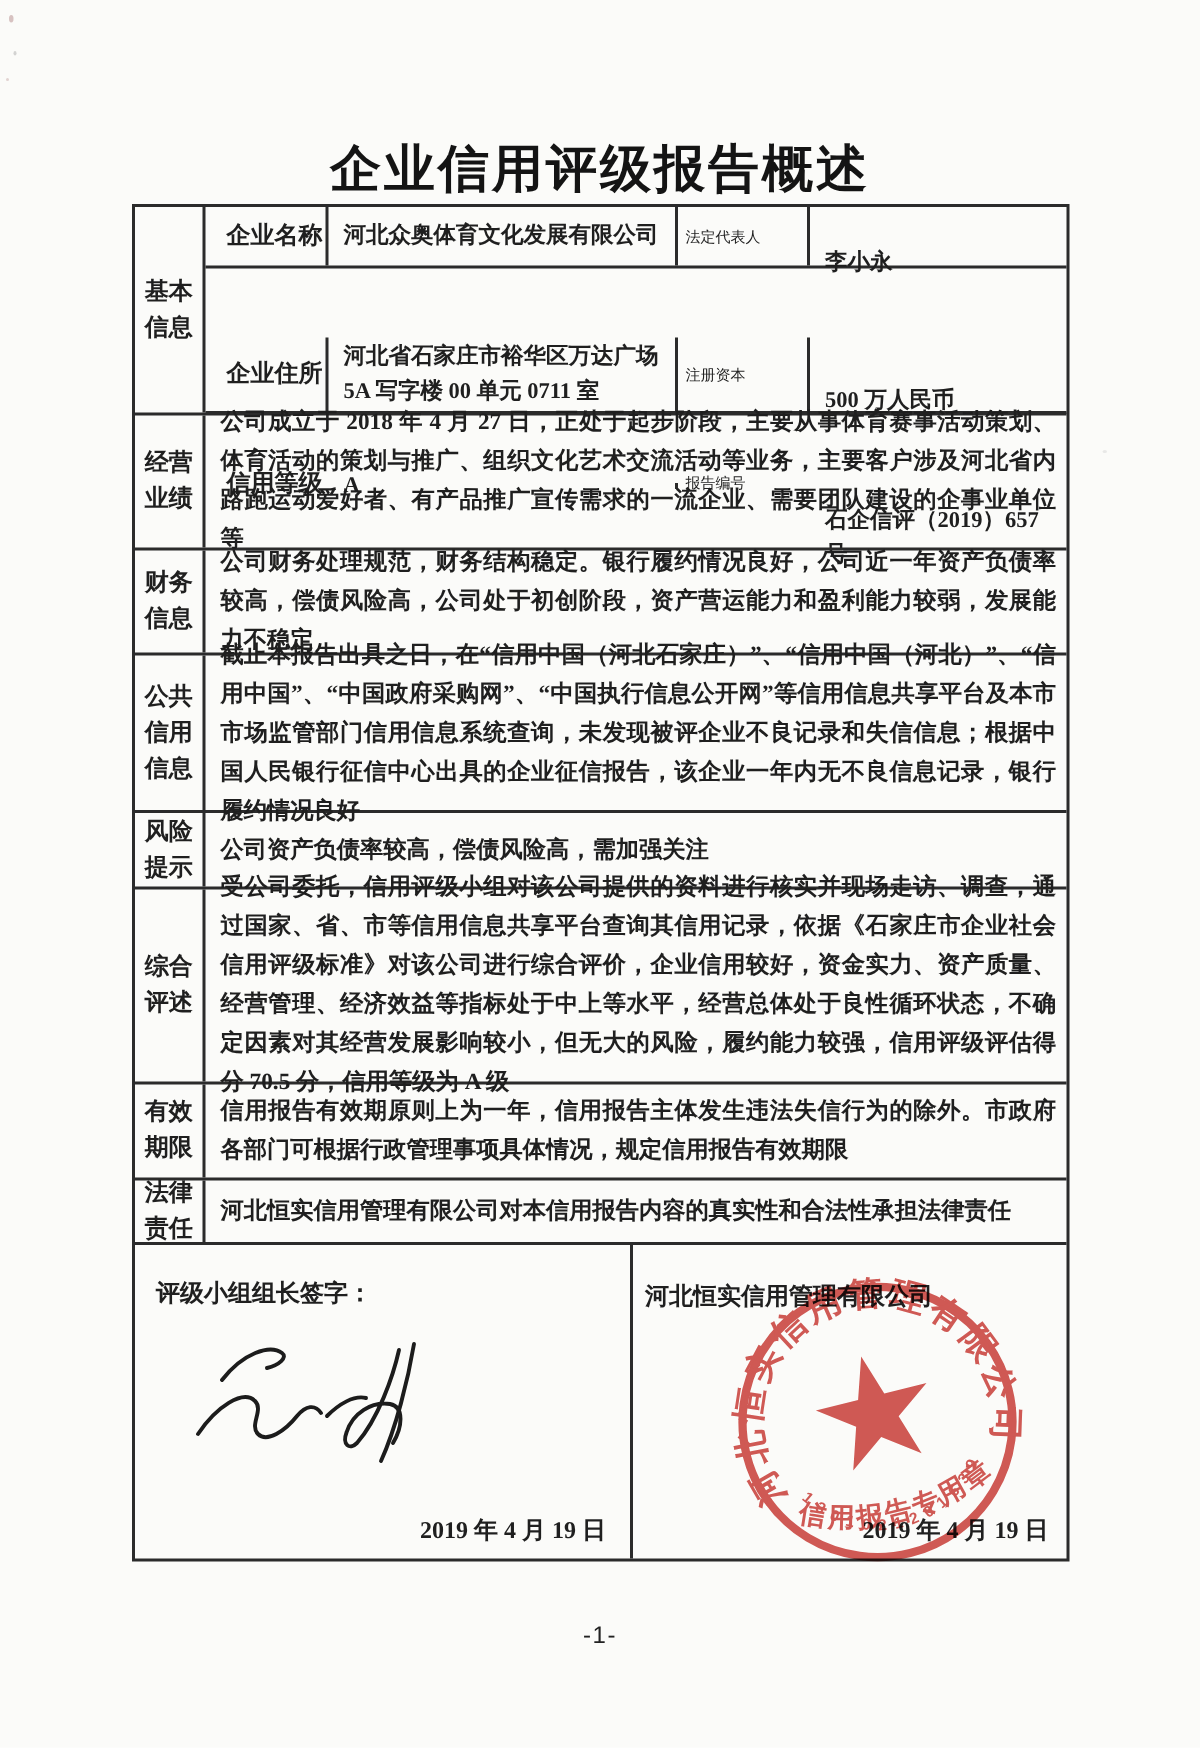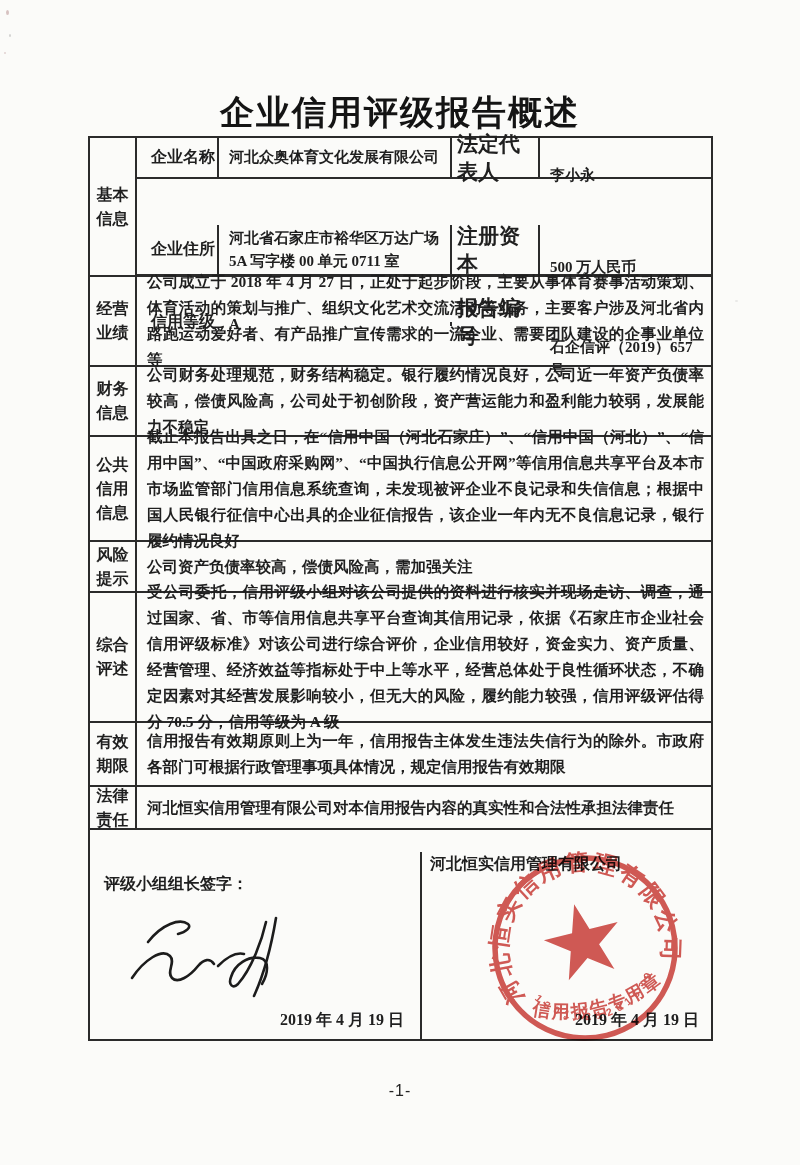--- a/index.html
+++ b/index.html
@@ -40,21 +40,21 @@
     width:82px;flex:0 0 82px;border-right:2px solid #2b2b2b;box-sizing:border-box;
     display:flex;align-items:center;font-size:16px;font-weight:600;padding-left:14px;
   }
   .b-value{
     width:233px;flex:0 0 233px;border-right:2px solid #2b2b2b;box-sizing:border-box;
     display:flex;align-items:center;font-size:15px;font-weight:600;
     padding:2px 6px 2px 10px;line-height:23px;
   }
   .b-label2{
     width:88px;flex:0 0 88px;border-right:2px solid #2b2b2b;box-sizing:border-box;
-    display:flex;align-items:center;font-size:21px;font-weight:700;padding-left:5px;
+    display:flex;align-items:center;font-size:10px;font-weight:400;padding-left:5px;
   }
   .b-value2{
     flex:1;display:flex;align-items:center;font-size:15px;font-weight:600;
     padding:2px 4px 2px 10px;line-height:23px;min-width:0;margin-top:35px;
   }
   
   .content{
     flex:1;display:flex;align-items:center;box-sizing:border-box;min-width:0;
     padding:4px 7px 4px 10px;
   }
@@ -68,21 +68,20 @@
     display:flex;align-items:center;justify-content:center;
     font-size:16.5px;font-weight:700;
   }
   .fh-right{
     flex:1;display:flex;align-items:center;justify-content:center;
     font-size:16.5px;font-weight:700;
   }
   .fb-left{
     width:332px;flex:0 0 332px;border-right:2px solid #2b2b2b;box-sizing:border-box;
     position:relative;
-    margin-top:22px;
   }
   .fb-right{flex:1;position:relative;}
   .sign-label{
     position:absolute;left:14px;top:22px;font-size:16px;font-weight:600;
   }
   .org-name{
     position:absolute;left:8px;top:24px;font-size:16px;font-weight:600;white-space:nowrap;
   }
   .date{
     position:absolute;bottom:8px;font-size:16px;font-weight:600;

